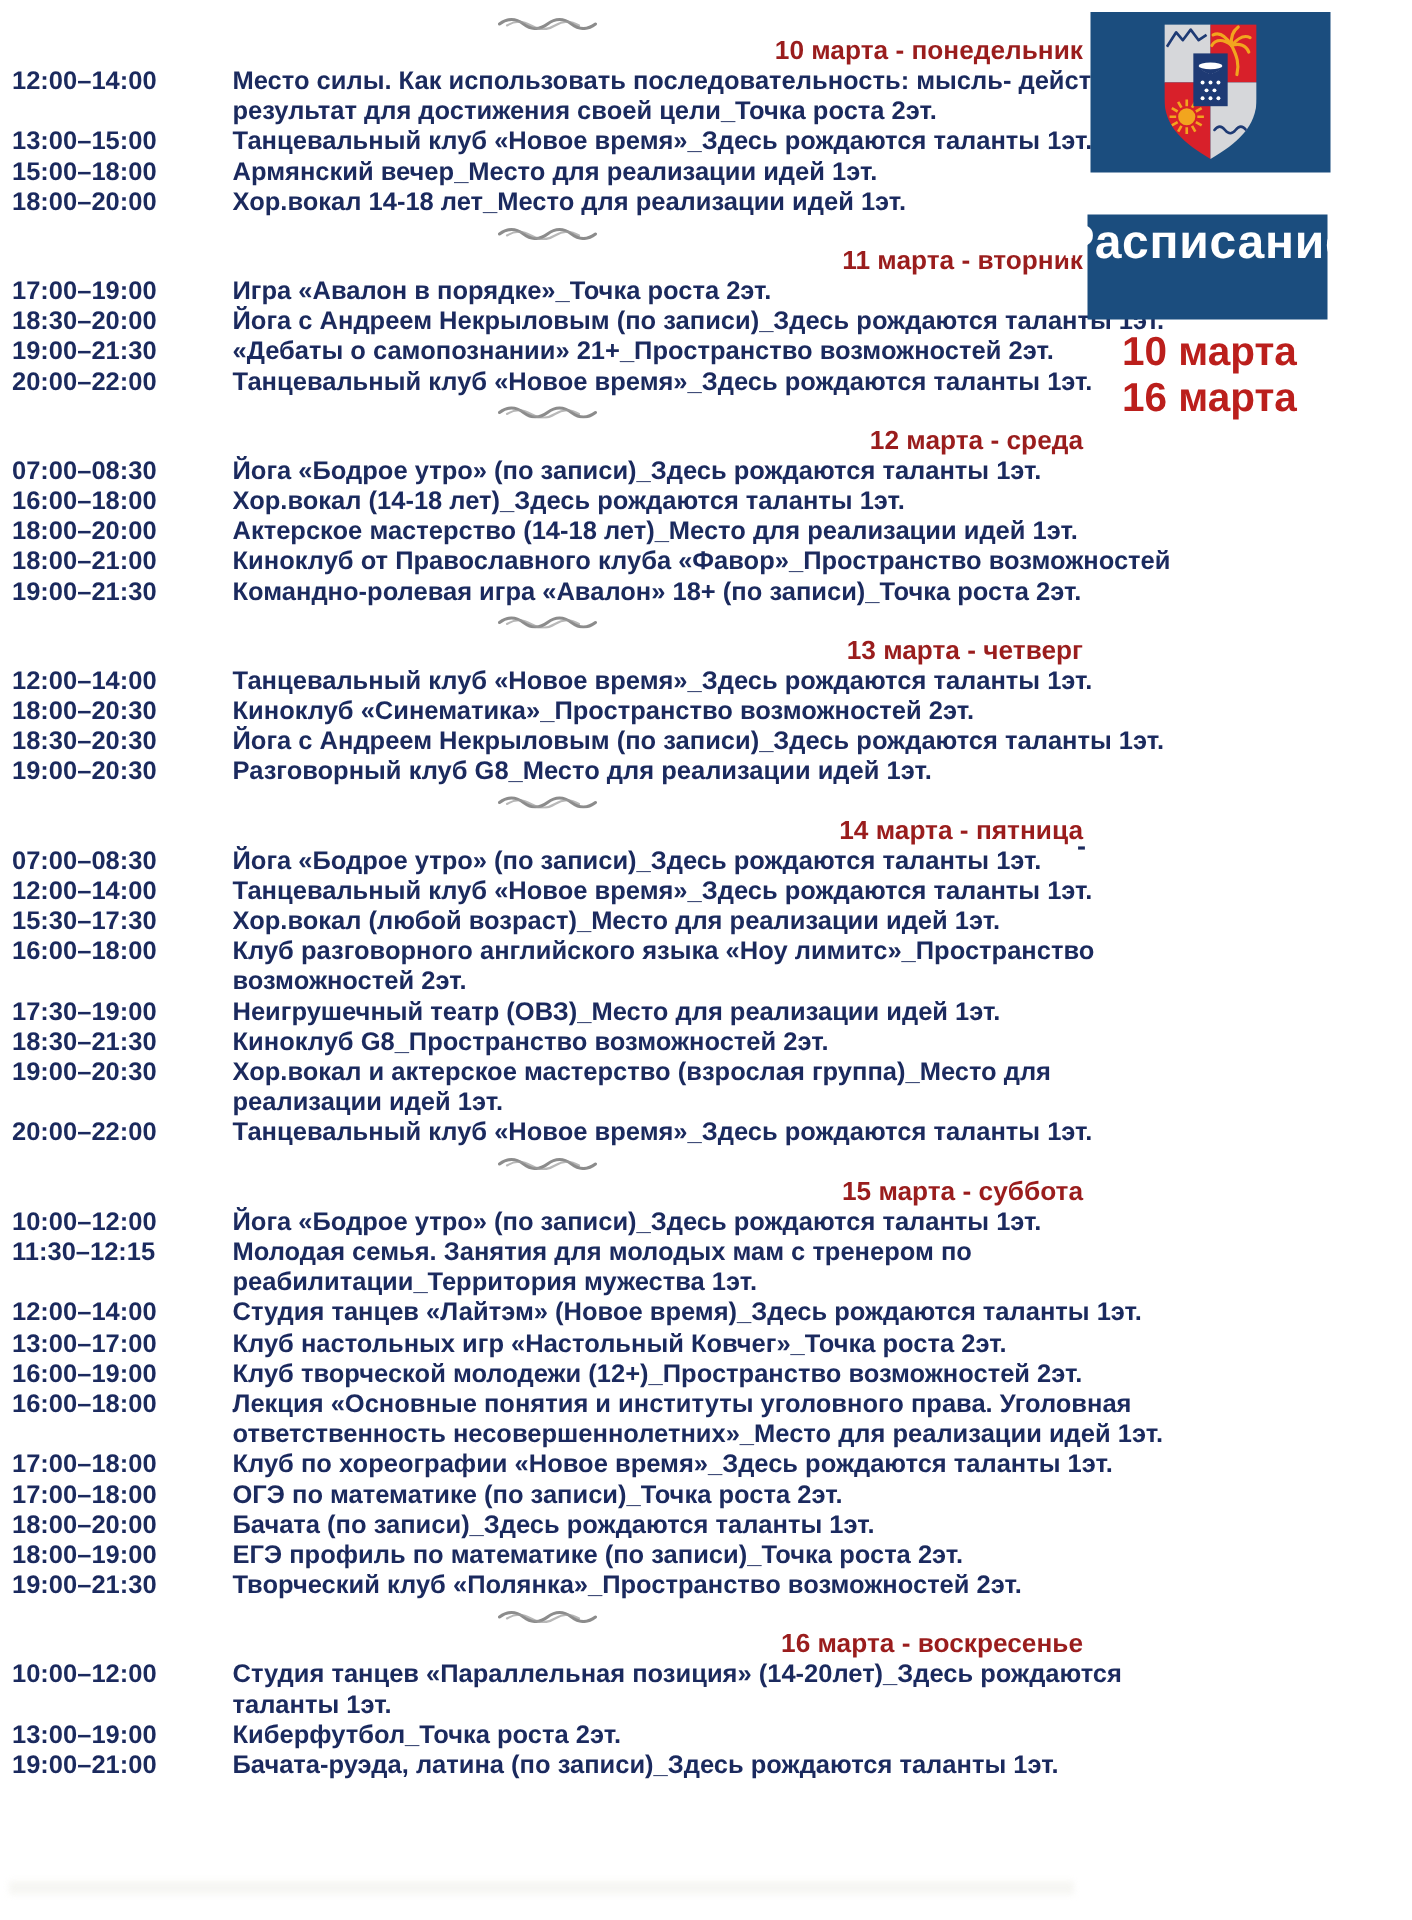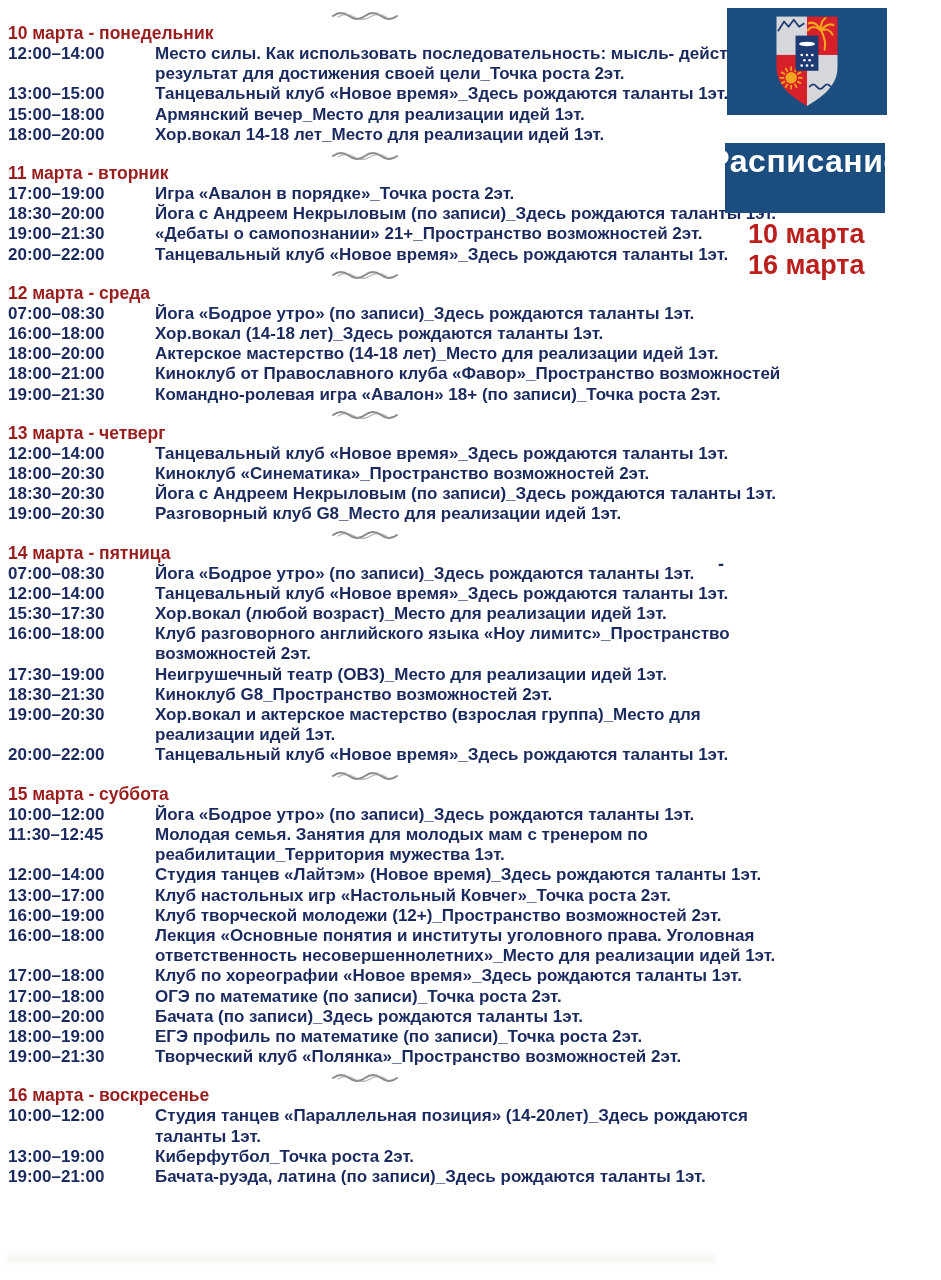--- a/index.html
+++ b/index.html
@@ -23,21 +23,21 @@
     font-weight:bold;
   }
   .main{
     position:absolute;left:8px;top:5px;width:714px;
   }
   .day{margin:0;padding:0;}
   .squiggle{
     height:18px;display:flex;align-items:center;justify-content:center;
   }
   .day-header{
-    margin:0;height:21px;text-align:left;
+    margin:0;height:21px;text-align:right;
     color:var(--day_header);
     font-size:17.5px;line-height:21px;font-weight:bold;
   }
   .event{
     display:flex;align-items:flex-start;
     color:var(--body_text);
     font-size:17px;line-height:20.2px;
   }
   .event .time{
     flex:0 0 107px;white-space:pre;
@@ -270,21 +270,21 @@
     </div>
     <h2 class="day-header">15 марта - суббота</h2>
     <div class="events">
   <div class="event">
     <span class="time">10:00–12:00</span>
     <span class="text">Йога «Бодрое утро» (по записи)_Здесь рождаются таланты 1эт.</span>
   </div>
 
 
   <div class="event">
-    <span class="time">11:30–12:45</span>
+    <span class="time">11:30–12:15</span>
     <span class="text">Молодая семья. Занятия для молодых мам с тренером по
 реабилитации_Территория мужества 1эт.</span>
   </div>
 
   <div class="event">
     <span class="time">12:00–14:00</span>
     <span class="text">Студия танцев «Лайтэм» (Новое время)_Здесь рождаются таланты 1эт.</span>
   </div>
 
   <div class="event">

